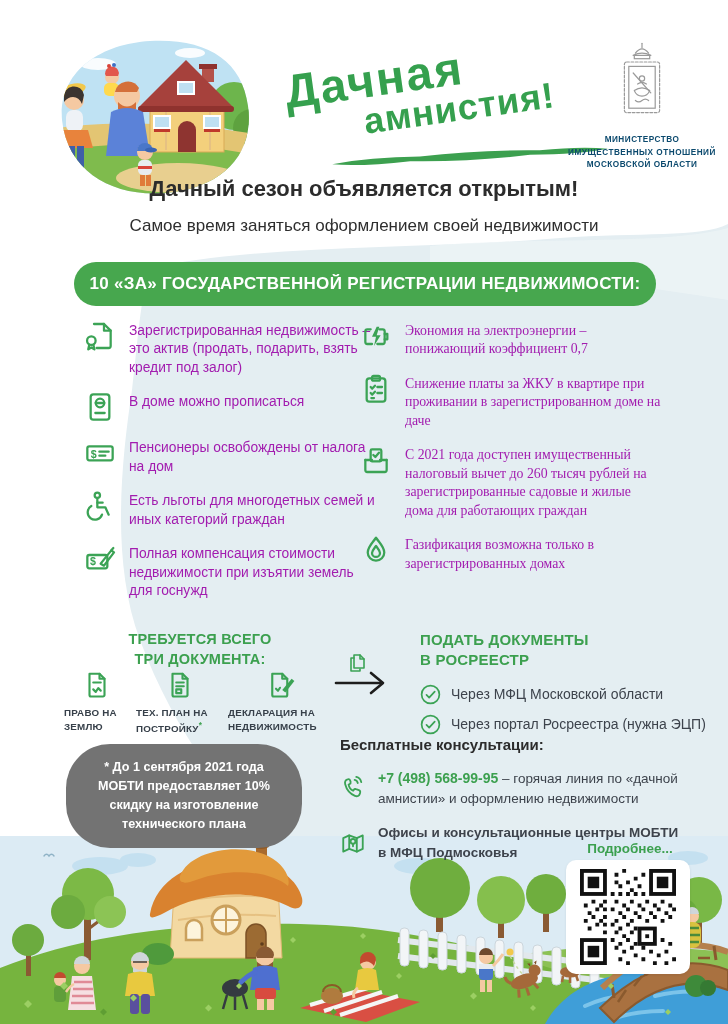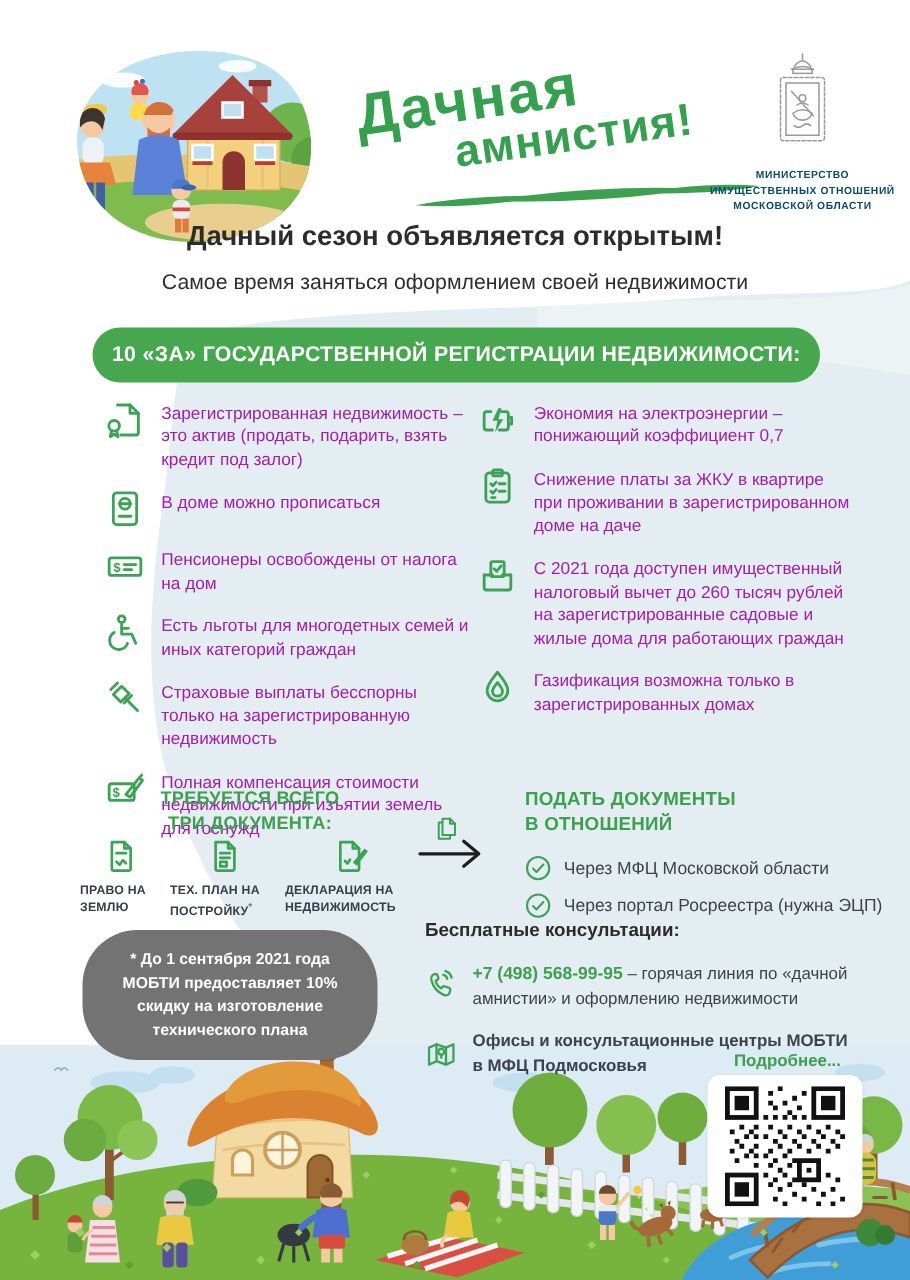--- a/index.html
+++ b/index.html
@@ -24,21 +24,21 @@
   .headline{left:0;top:176px;width:728px;text-align:center;font-size:22px;font-weight:800;color:#2c2c2c;z-index:2;}
   .subheadline{left:0;top:216px;width:728px;text-align:center;font-size:17px;font-weight:500;color:#2e2e2e;z-index:2;}
 
   .banner{left:74px;top:262px;width:582px;height:44px;border-radius:23px;background:#47a74e;z-index:2;
           display:flex;align-items:center;justify-content:center;color:#fff;font-weight:bold;
           font-size:17px;letter-spacing:.3px;}
 
   
   .col{z-index:2;}
   .col-left{left:84px;top:320px;width:292px;}
-  .col-right{left:382px;top:320px;width:302px;}
+  .col-right{left:360px;top:320px;width:302px;font-family:Liberation Serif, serif;}
   .brow{display:flex;gap:13px;margin-bottom:14px;align-items:flex-start;}
   .brow .bicon{flex:0 0 32px;width:32px;height:32px;}
   .brow .btxt{font-size:13.8px;line-height:1.34;color:#a21caf;font-weight:500;padding-top:2px;}
 
   
   .docs-title{left:80px;top:630px;width:240px;text-align:center;color:#3ca04f;font-weight:800;
               font-size:14.5px;line-height:1.35;z-index:2;letter-spacing:.2px;}
   .doc-item{z-index:2;text-align:left;}
   .doc-item .dicon{margin:0 auto;}
   .doc-item .dlabel{margin-top:6px;font-size:9.8px;font-weight:800;color:#37404a;line-height:1.4;letter-spacing:.2px;}
@@ -216,29 +216,20 @@
       <svg class="bicon" viewBox="0 0 24 24" fill="none" stroke="#3ba355" stroke-width="1.7" stroke-linecap="round" stroke-linejoin="round">
         <circle cx="10" cy="4" r="2"></circle>
           <path d="M10 7 v6 h6 l2.5 5.5"></path>
           <path d="M10 9.5 h4"></path>
         <path d="M5.5 12 a5.5 5.5 0 1 0 8 6.5"></path>
       </svg>
       <div class="btxt">Есть льготы для многодетных семей и иных категорий граждан</div>
     </div>
     <div class="brow">
       <svg class="bicon" viewBox="0 0 24 24" fill="none" stroke="#3ba355" stroke-width="1.7" stroke-linecap="round" stroke-linejoin="round">
-        <path d="M5 9.5 L10 4.5 L14.5 9 L9.5 14 Z"></path>
-          <path d="M12 11.5 L19.5 19"></path>
-        <path d="M3.5 6.5 L7.5 2.5"></path>
-          <path d="M11.5 14.5 L16 10"></path>
-      </svg>
-      <div class="btxt">Страховые выплаты бесспорны только на зарегистрированную недвижимость</div>
-    </div>
-    <div class="brow">
-      <svg class="bicon" viewBox="0 0 24 24" fill="none" stroke="#3ba355" stroke-width="1.7" stroke-linecap="round" stroke-linejoin="round">
         <rect x="2.5" y="9" width="15" height="10" rx="1.5"></rect>
         <text x="4.5" y="16.8" font-size="8" font-family="Liberation Sans, sans-serif" font-weight="bold" fill="#3ba355" stroke="none">$</text>
         <path d="M12.5 15.5 L20.5 5.5 L22.5 7 L15 17 Z"></path>
           <path d="M20.5 5.5 L22 3.8"></path>
       </svg>
       <div class="btxt">Полная компенсация стоимости недвижимости при изъятии земель для госнужд</div>
     </div>
   </div>
 
   <div class="abs col col-right">
@@ -320,21 +311,21 @@
       <path d="M14 5 v4 h4"></path>
       <path d="M8 8 H5 v13 h9 v-2"></path>
   </svg>
   <svg class="abs arrow-ic" width="52" height="26" viewBox="0 0 52 26" fill="none" stroke="#1d1d1d" stroke-width="2.6" stroke-linecap="round" stroke-linejoin="round">
     <path d="M2 13 H48"></path>
       <path d="M37 3 L49 13 L37 23"></path>
   </svg>
 
   <div class="abs submit">
     <div class="stitle">ПОДАТЬ ДОКУМЕНТЫ</div>
-    <div class="stitle">В ОТНОШЕНИЙ</div>
+    <div class="stitle">В РОСРЕЕСТР</div>
     <div class="opts">
       <div class="opt">
         <svg width="21" height="21" viewBox="0 0 22 22" fill="none" stroke="#3ba355" stroke-width="1.8" stroke-linecap="round" stroke-linejoin="round">
           <circle cx="11" cy="11" r="9.3"></circle>
             <path d="M6.8 11.4 l2.8 2.8 L15.4 8"></path>
         </svg>
         <div class="otxt">Через МФЦ Московской области</div>
       </div>
       <div class="opt">
         <svg width="21" height="21" viewBox="0 0 22 22" fill="none" stroke="#3ba355" stroke-width="1.8" stroke-linecap="round" stroke-linejoin="round">

